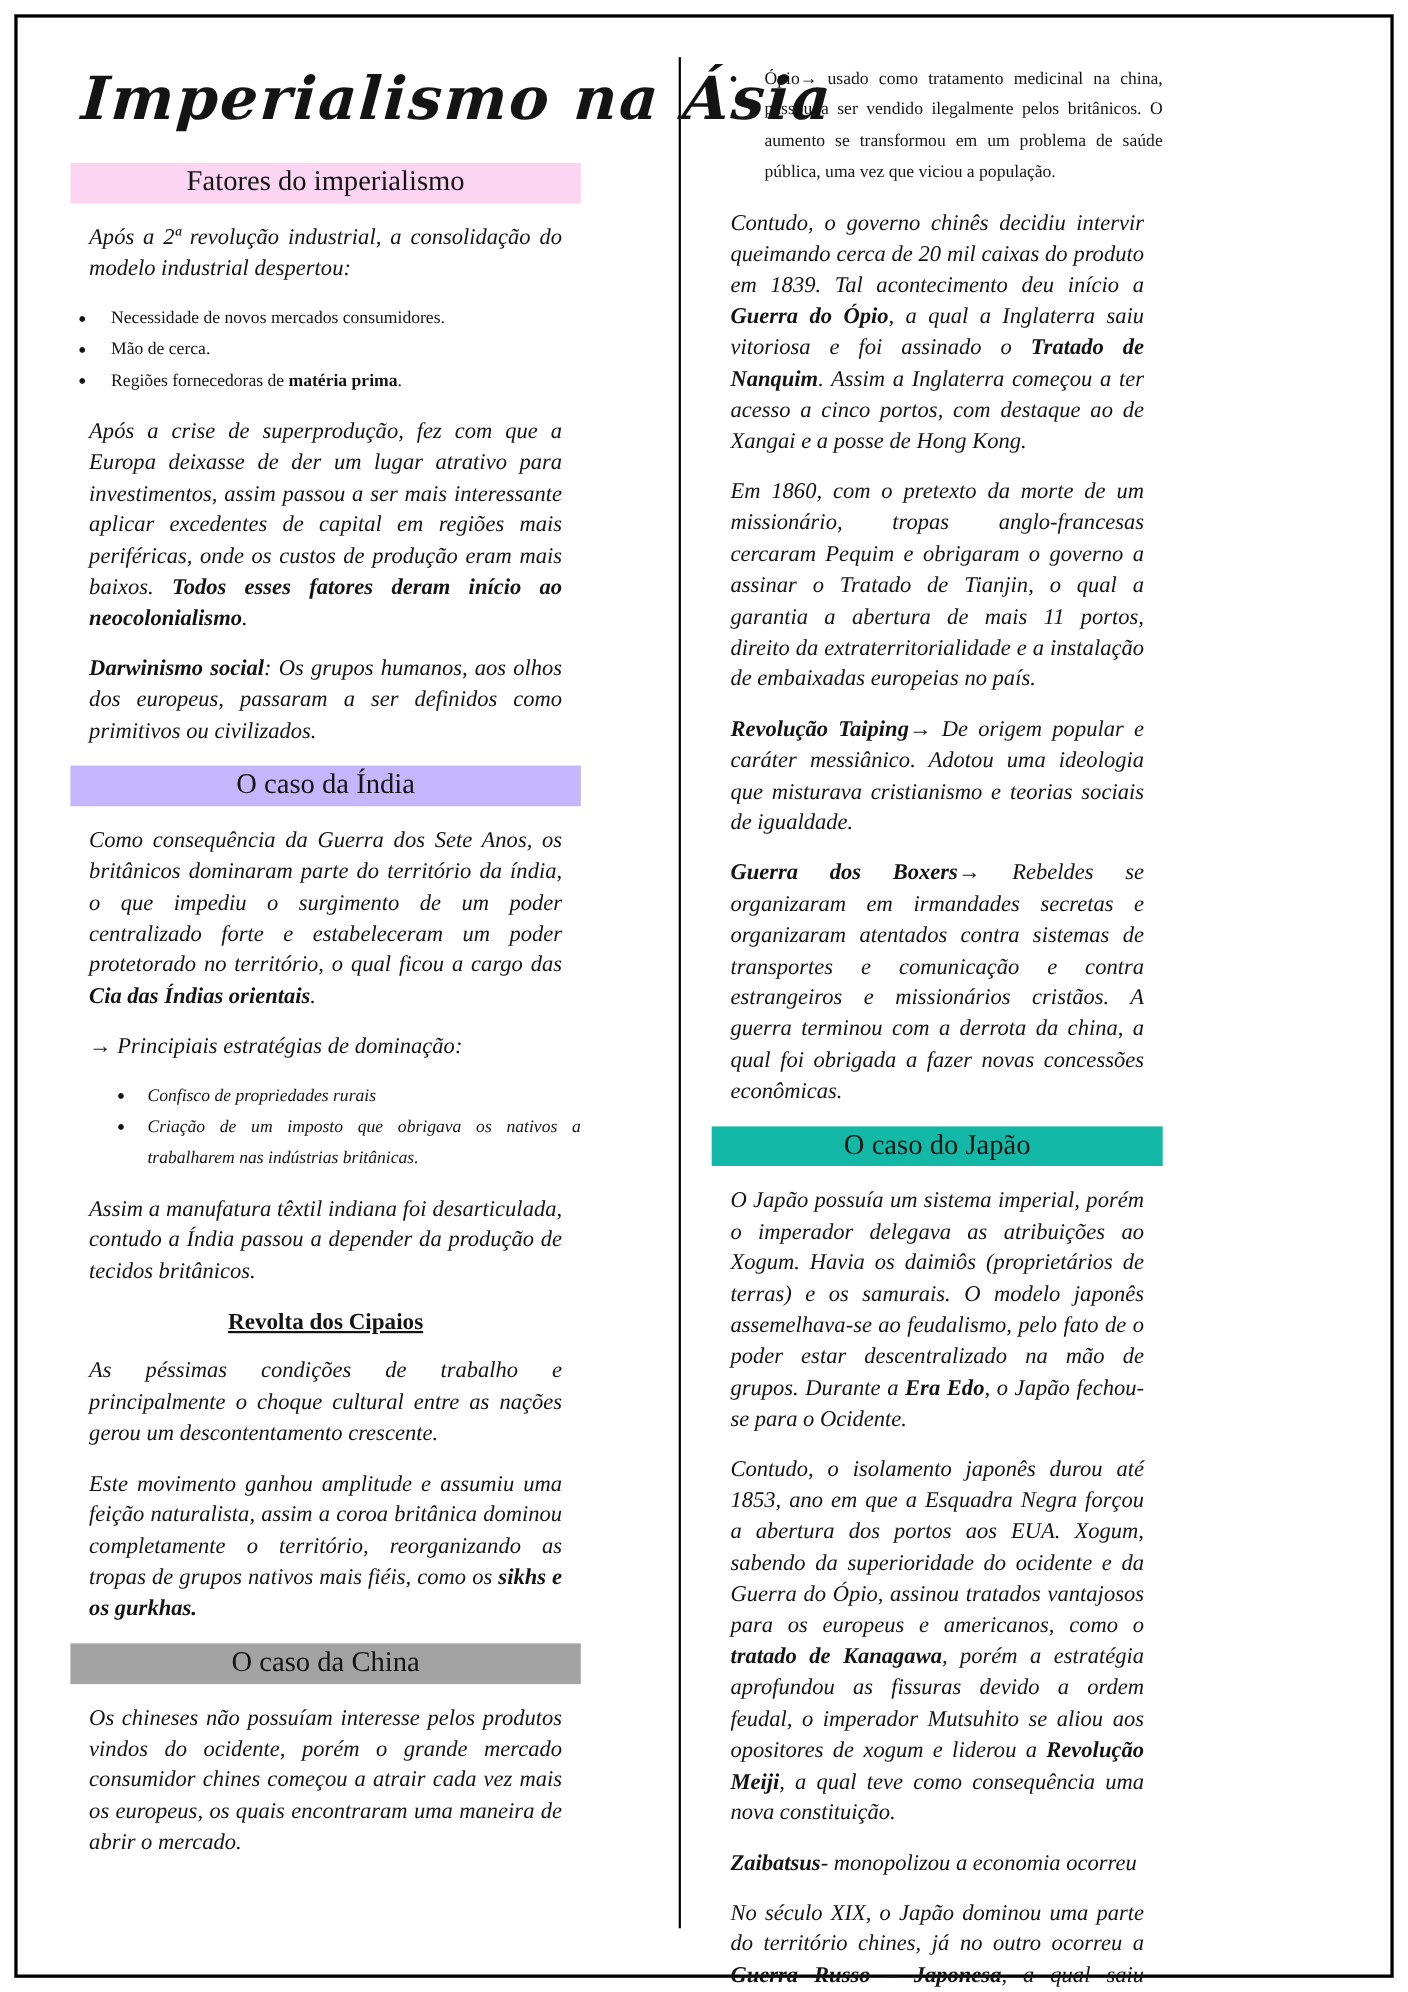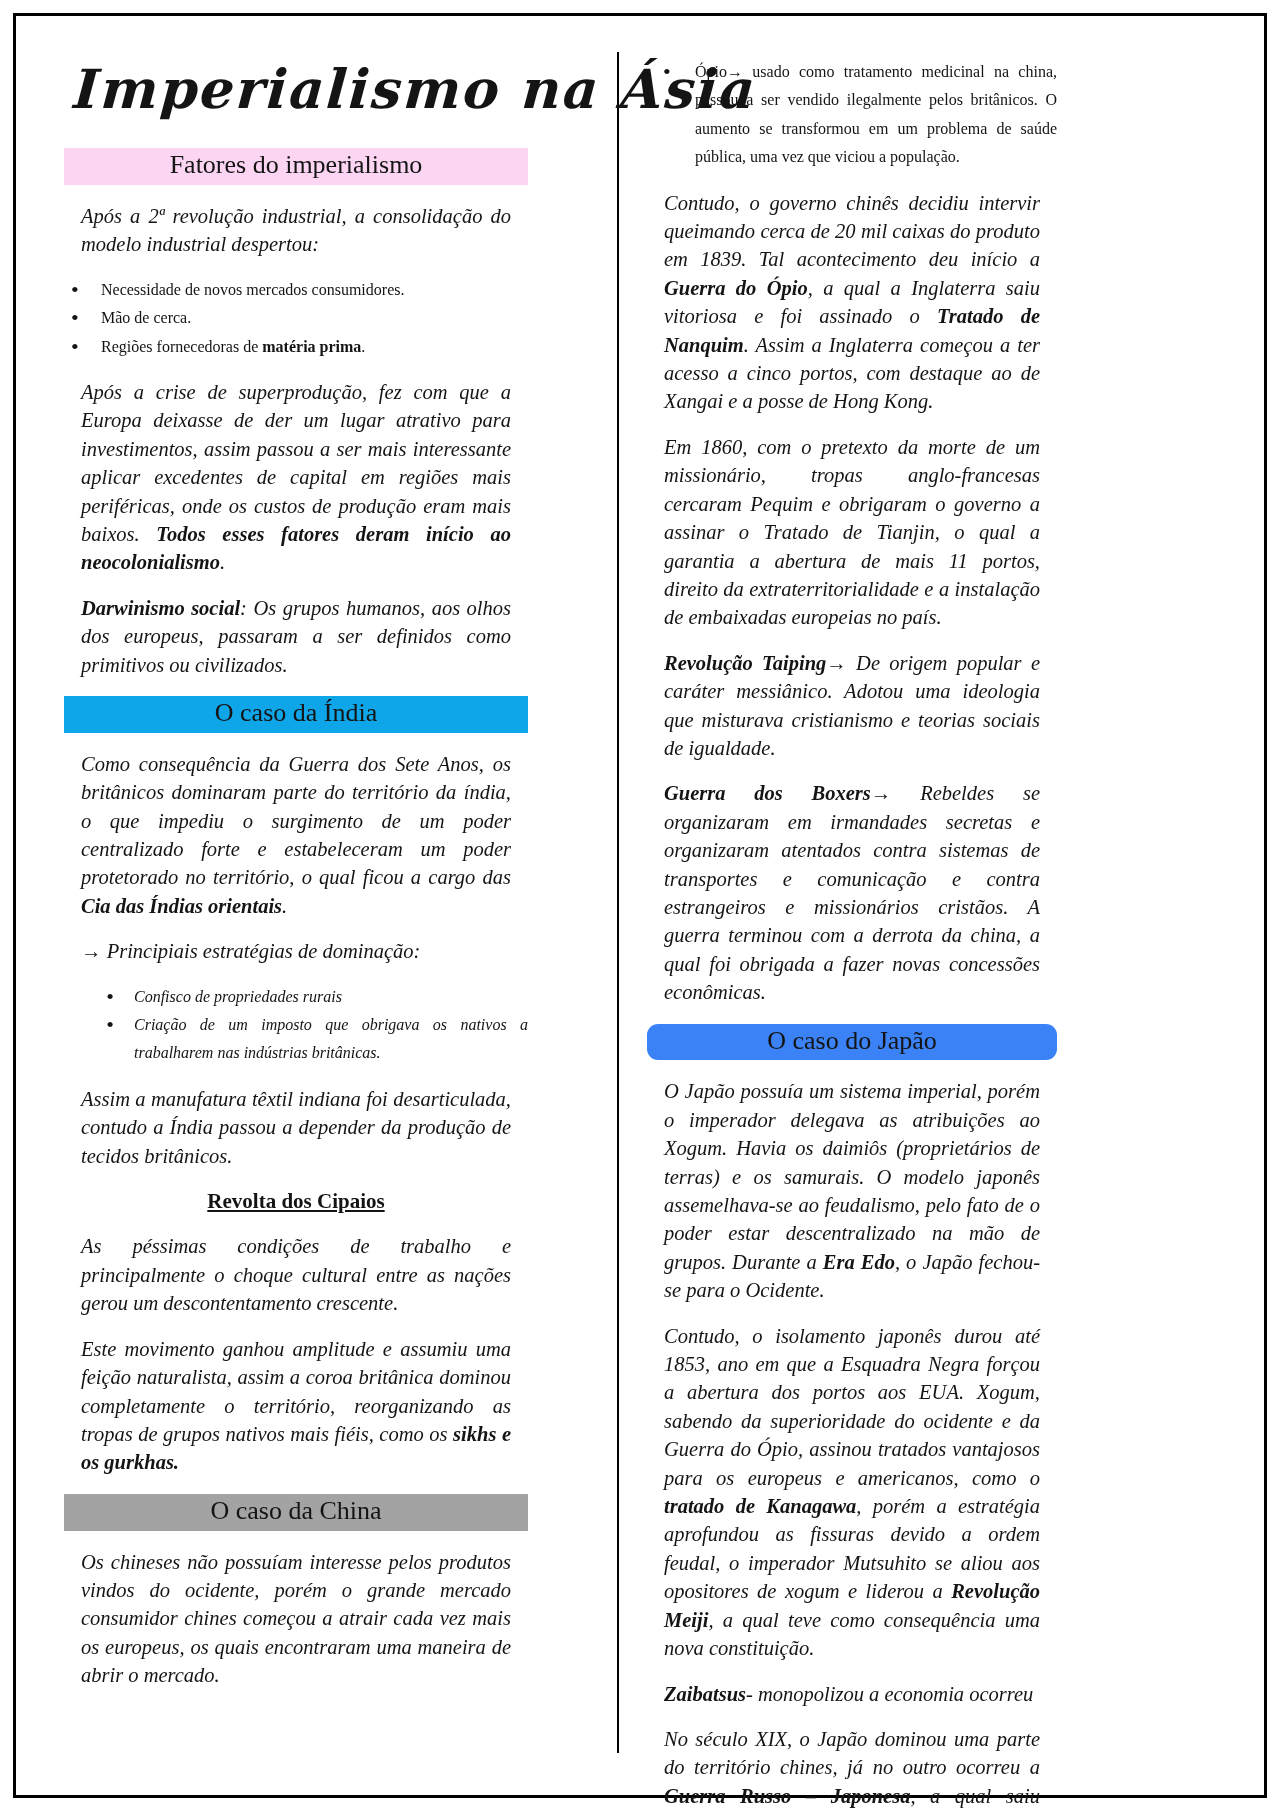--- a/index.html
+++ b/index.html
@@ -120,21 +120,21 @@
 
       <ul class="blist">
         <li><span>Necessidade de novos mercados consumidores.</span></li>
         <li><span>Mão de cerca.</span></li>
         <li><span>Regiões fornecedoras de </span><span class="seg-b">matéria prima</span><span>.</span></li>
       </ul>
 
       <p class="para"><span>Após a crise de superprodução, fez com que a Europa deixasse de der um lugar atrativo para investimentos, assim passou a ser mais interessante aplicar excedentes de capital em regiões mais periféricas, onde os custos de produção eram mais baixos. </span><span class="seg-b">Todos esses fatores deram início ao neocolonialismo</span><span>.</span></p>
       <p class="para"><span class="seg-b">Darwinismo social</span><span>:  Os grupos humanos, aos olhos dos europeus, passaram a ser definidos como primitivos ou civilizados.</span></p>
 
-      <div class="sec-header" style="background: #0ea5e9;">O caso da Índia</div>
+      <div class="sec-header" style="background: #c4b5fd;">O caso da Índia</div>
 
       <p class="para"><span>Como consequência da Guerra dos Sete Anos, os britânicos dominaram parte do território da índia, o que impediu o surgimento de um poder centralizado forte e estabeleceram um poder protetorado no território, o qual ficou a cargo das </span><span class="seg-b">Cia das Índias orientais</span><span>.</span></p>
       <p class="para"><span>→ Principiais estratégias de dominação:</span></p>
 
       <ul class="blist level2">
         <li><span>Confisco de propriedades rurais</span></li>
         <li><span>Criação de um imposto que obrigava os nativos a trabalharem nas indústrias britânicas.</span></li>
       </ul>
 
       <p class="para"><span>Assim a manufatura têxtil indiana foi desarticulada, contudo a Índia passou a depender da produção de tecidos britânicos.</span></p>
@@ -154,21 +154,21 @@
     <div class="col-right">
       <ul class="blist rcol">
         <li><span>Ópio→ usado como tratamento medicinal na china, passou a ser vendido ilegalmente pelos britânicos. O aumento se transformou em um problema de saúde pública, uma vez que viciou a população.</span></li>
       </ul>
 
       <p class="para"><span>Contudo, o governo chinês decidiu intervir queimando cerca de 20 mil caixas do produto em 1839. Tal acontecimento deu início a </span><span class="seg-b">Guerra do Ópio</span><span>, a qual a Inglaterra saiu vitoriosa e foi assinado o </span><span class="seg-b">Tratado de Nanquim</span><span>. Assim a Inglaterra começou a ter acesso a cinco portos, com destaque ao de Xangai e a posse de Hong Kong.</span></p>
       <p class="para gap-top"><span>Em 1860, com o pretexto da morte de um missionário, tropas anglo-francesas cercaram Pequim e obrigaram o governo a assinar o Tratado de Tianjin, o qual a garantia a abertura de mais 11 portos, direito da extraterritorialidade e a instalação de embaixadas europeias no país.</span></p>
       <p class="para gap-top"><span class="seg-b">Revolução Taiping→</span><span> De origem popular e caráter messiânico. Adotou uma ideologia que misturava cristianismo e teorias sociais de igualdade.</span></p>
       <p class="para"><span class="seg-b">Guerra dos Boxers→</span><span> Rebeldes se organizaram em irmandades secretas e organizaram atentados contra sistemas de transportes e comunicação e contra estrangeiros e missionários cristãos. A guerra terminou com a derrota da china, a qual foi obrigada a fazer novas concessões econômicas.</span></p>
 
-      <div class="sec-header" style="background: #3b82f6; border-radius: 11px;">O caso do Japão</div>
+      <div class="sec-header" style="background: #14b8a6;">O caso do Japão</div>
 
       <p class="para"><span>O Japão possuía um sistema imperial, porém o imperador delegava as atribuições ao Xogum. Havia os daimiôs (proprietários de terras) e os samurais. O modelo japonês assemelhava-se ao feudalismo, pelo fato de o poder estar descentralizado na mão de grupos. Durante a </span><span class="seg-b">Era Edo</span><span>, o Japão fechou-se para o Ocidente.</span></p>
       <p class="para gap-top"><span>Contudo, o isolamento japonês durou até 1853, ano em que a Esquadra Negra forçou a abertura dos portos aos EUA. Xogum, sabendo da superioridade do ocidente e da Guerra do Ópio, assinou tratados vantajosos para os europeus e americanos, como o </span><span class="seg-b">tratado de Kanagawa</span><span>, porém a estratégia aprofundou as fissuras devido a ordem feudal, o imperador Mutsuhito se aliou aos opositores de xogum e liderou a </span><span class="seg-b">Revolução Meiji</span><span>, a qual teve como consequência uma nova constituição.</span></p>
       <p class="para"><span class="seg-b">Zaibatsus</span><span>- monopolizou a economia ocorreu</span></p>
       <p class="para"><span>No século XIX, o Japão dominou uma parte do território chines, já no outro ocorreu a </span><span class="seg-b">Guerra Russo – Japonesa</span><span>, a qual saiu vitorioso. Não demorou para que se tornasse uma potência industrializada e imperialista.</span></p>
     </div>
 
   </div>
 </div>
 

